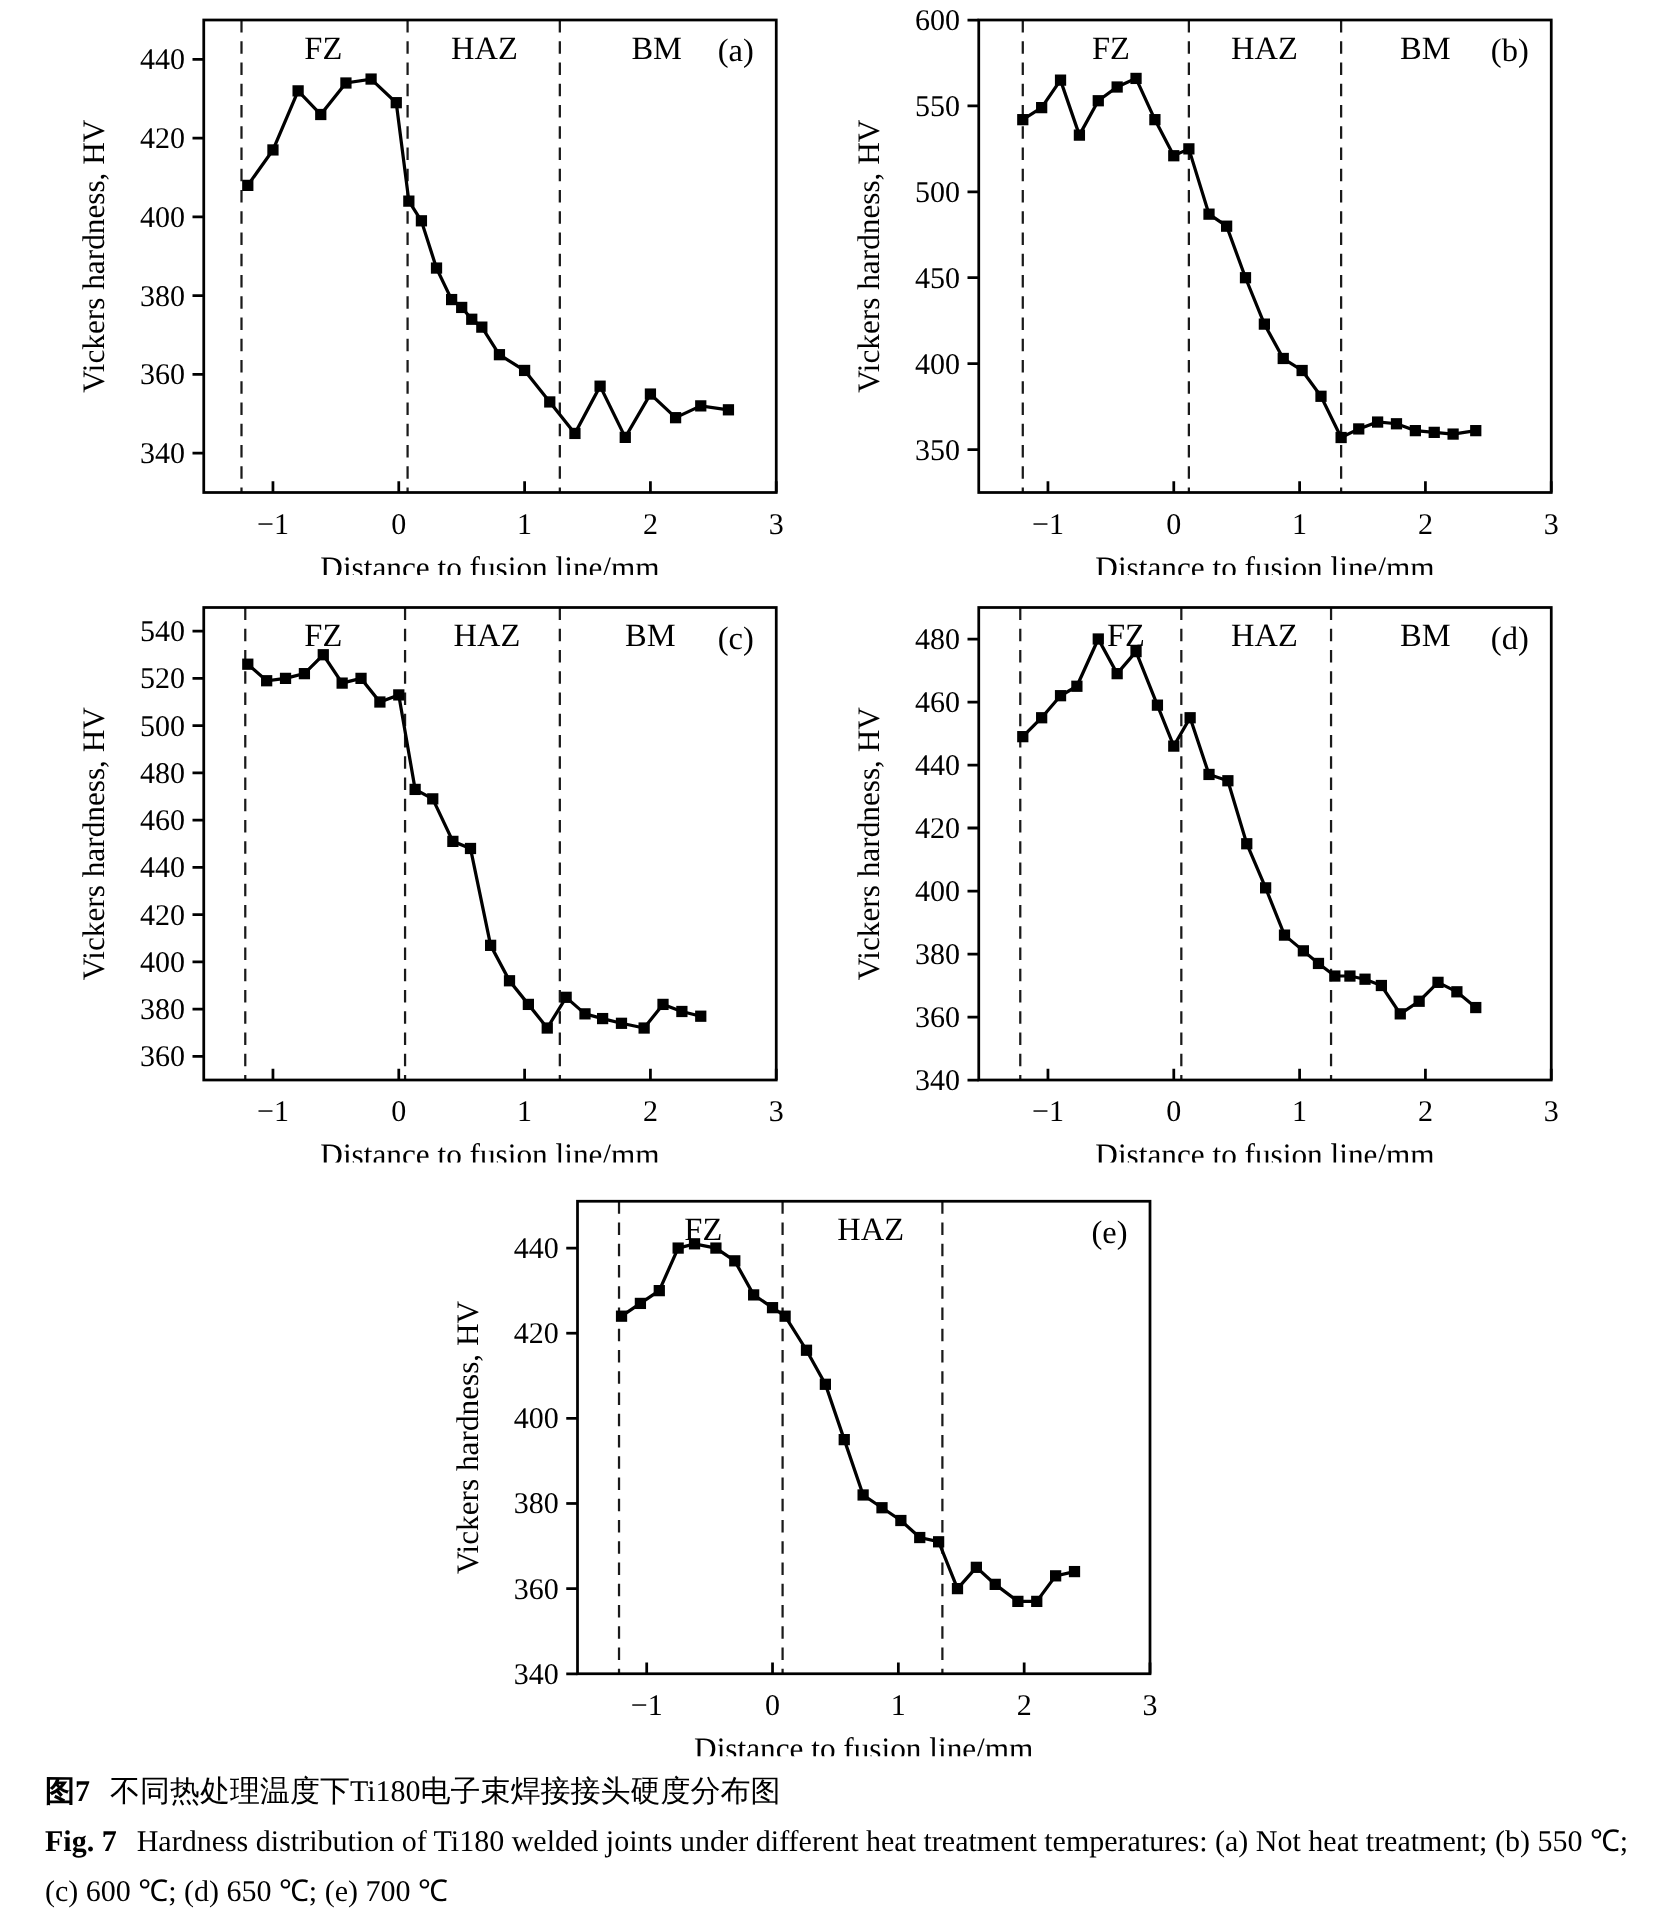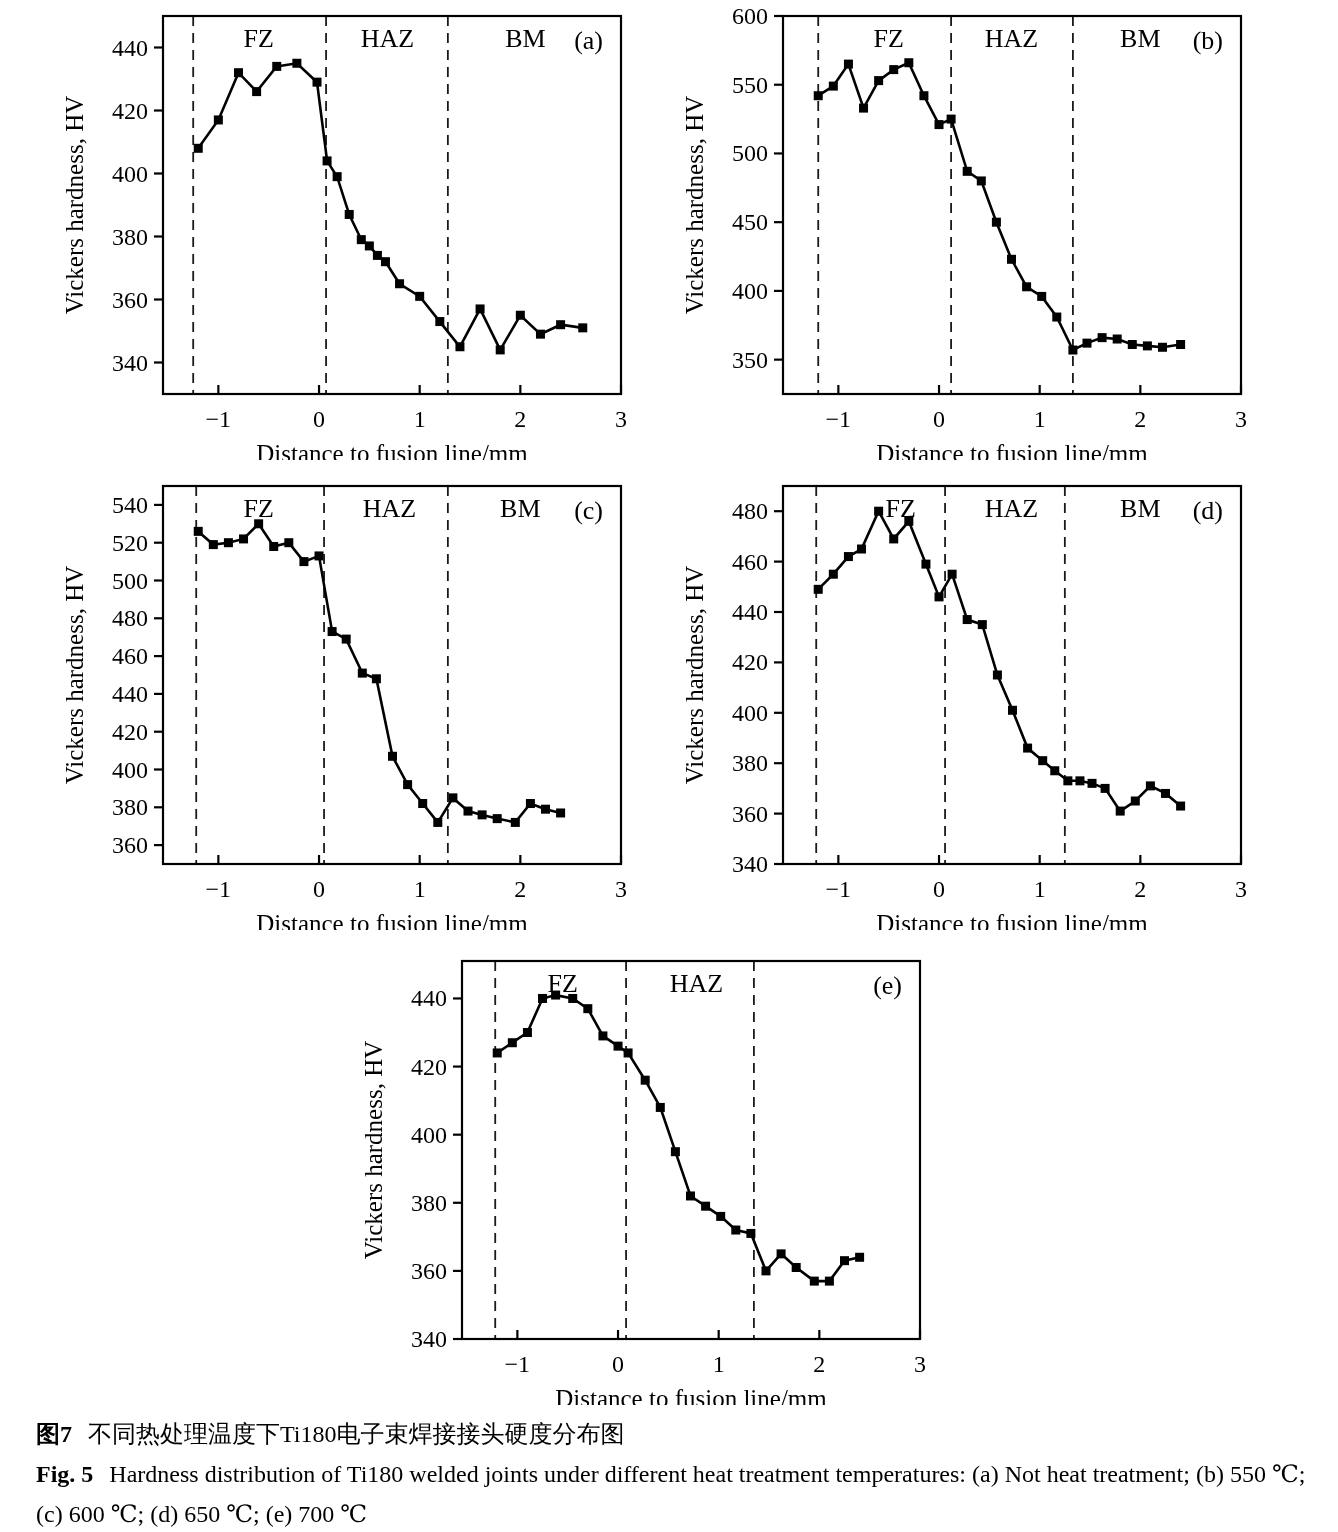--- a/index.html
+++ b/index.html
@@ -10,21 +10,21 @@
   svg .ticklab{font-size:24px;}
   svg .axis{font-size:25px;}
   svg .zone{font-size:26px;}
   svg .panel-letter{font-size:26px;}
   svg .frame{fill:none;stroke:#000;stroke-width:2.2;}
   svg .tick{stroke:#000;stroke-width:2.2;}
   svg .dash{stroke:#1a1a1a;stroke-width:1.8;stroke-dasharray:10 7;fill:none;}
   svg .curve{fill:none;stroke:#000;stroke-width:2.6;stroke-linejoin:miter;}
   svg .marker{fill:#000;stroke:none;}
   .caption{position:absolute;left:36px;top:1414px;width:1280px;font-size:24px;line-height:40px;}
-  .caption p{margin:0;}
+  .caption p{margin:0;font-family:Liberation Serif, serif;}
   .cap-label{font-weight:bold;margin-right:16px;}
 </style>
 </head>
 <body>
 
 <div class="page">
 
   <figure class="panel" style="left:25px;top:0px;">
     <svg width="620" height="460" viewBox="0 0 620 460">
         <line x1="168.19780219780222" y1="16" x2="168.19780219780222" y2="394" class="dash"></line>
@@ -346,16 +346,16 @@
         <text x="238.65934065934067" y="47" text-anchor="middle" class="zone">FZ</text>
         <text x="372.5362637362638" y="47" text-anchor="middle" class="zone">HAZ</text>
         <text x="578" y="49" text-anchor="end" class="panel-letter">(e)</text>
         <text x="367" y="462" text-anchor="middle" class="axis">Distance to fusion line/mm</text>
         <text x="58" y="205" text-anchor="middle" class="axis" transform="rotate(-90 58 205)">Vickers hardness, HV</text>
       </svg>
   </figure>
 
   <div class="caption">
     <p><span class="cap-label">图7</span><span>不同热处理温度下Ti180电子束焊接接头硬度分布图</span></p>
-    <p><span class="cap-label">Fig. 5</span><span>Hardness distribution of Ti180 welded joints under different heat treatment temperatures: (a) Not heat treatment; (b) 550 ℃; (c) 600 ℃; (d) 650 ℃; (e) 700 ℃</span></p>
+    <p><span class="cap-label">Fig. 7</span><span>Hardness distribution of Ti180 welded joints under different heat treatment temperatures: (a) Not heat treatment; (b) 550 ℃; (c) 600 ℃; (d) 650 ℃; (e) 700 ℃</span></p>
   </div>
 
 </div>
 
 </body></html>

